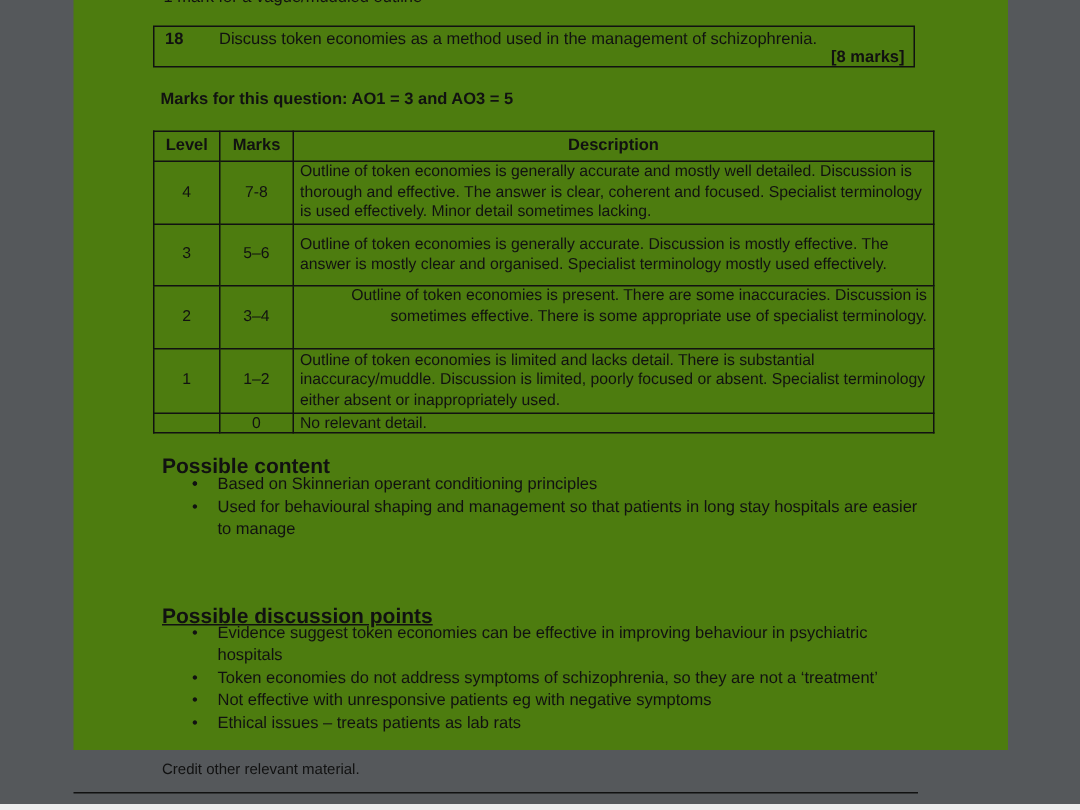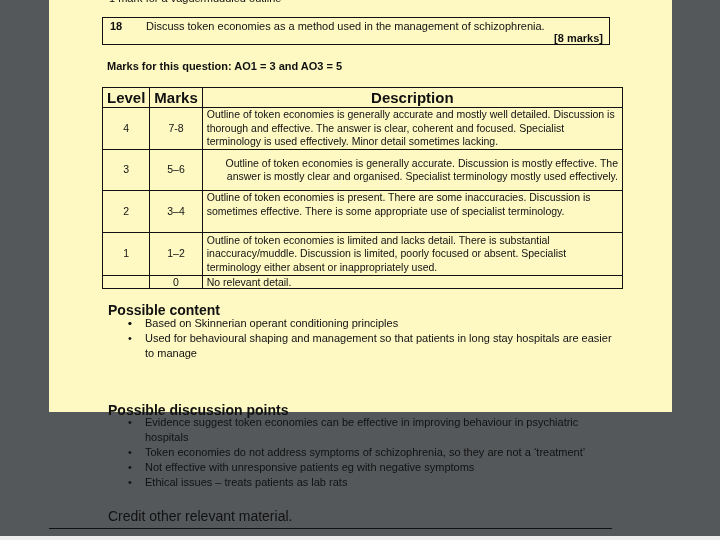--- a/index.html
+++ b/index.html
@@ -3,61 +3,61 @@
 <meta charset="utf-8">
 <style>
   html, body { margin:0; padding:0; }
   body {
     width:720px; height:540px; overflow:hidden; position:relative;
     background:#55585b;
     font-family:"Liberation Sans", sans-serif;
     color:#111;
   }
   .page {
-    position:absolute; left:49px; top:0; width:623px; height:412px;
-    background:#fef9c3;
+    position:absolute; left:49px; top:0; width:623px; height:500px;
+    background:#4d7c0f;
   }
   .bottom-strip {
     position:absolute; left:0; top:536px; width:720px; height:4px; background:#eeeeee;
   }
   .abs { position:absolute; }
   .top-cut { left:60px; top:-8px; font-size:11px; }
   .qbox {
     left:53px; top:17px; width:508px; height:28px;
     border:1.5px solid #111; box-sizing:border-box;
     font-size:11px;
   }
   .qnum { position:absolute; left:7px; top:2px; font-weight:bold; }
   .qtext { position:absolute; left:43px; top:2px; }
   .qmarks { position:absolute; right:6px; top:14px; font-weight:bold; }
   .ao { left:58px; top:60px; font-size:11px; font-weight:bold; }
   table.lv {
     position:absolute; left:53px; top:87px; width:521px;
     border-collapse:collapse; font-size:10.5px; line-height:13.5px;
   }
   table.lv th, table.lv td { border:1px solid #111; padding:0 4px; }
-  table.lv th { height:19px; font-weight:bold; text-align:center; font-size:15px; }
+  table.lv th { height:19px; font-weight:bold; text-align:center; font-size:11px; }
   table.lv td.c { text-align:center; }
   .col-level { width:35px; }
   .col-marks { width:40px; }
   .h-row4 td { height:41px; }
-  .h-row3 td { height:40px;text-align:right; }
-  .h-row2 td { height:41px; vertical-align:top; }
+  .h-row3 td { height:40px; }
+  .h-row2 td { height:41px; vertical-align:top;text-align:right; }
   .h-row2 td.c { vertical-align:middle; }
   .h-row1 td { height:42px; }
   .h-row0 td { height:12px; line-height:12px; }
   .sec-title { font-size:14px; font-weight:bold; }
   ul.pts { margin:0; padding:0; list-style:none; font-size:11px; line-height:15px; }
   ul.pts li { position:relative; padding-left:37px; margin-bottom:0; }
   ul.pts li .bullet { position:absolute; left:20px; top:0; }
   .pc-title { left:59px; top:302px; }
   .pc-list { left:59px; top:316px; width:510px; }
-  .pd-title { left:59px; top:402px; }
+  .pd-title { left:59px; top:402px;text-decoration:underline; }
   .pd-list { left:59px; top:415px; width:510px; }
-  .credit { left:59px; top:508px; font-size:14px; }
+  .credit { left:59px; top:508px; font-size:10px; }
   .rule { left:0; top:528px; width:563px; height:1px; background:#111; }
 </style>
 </head>
 <body>
 
 <div class="page">
 
   <div class="abs top-cut">1 mark for a vague/muddled outline</div>
 
   <div class="abs qbox">

